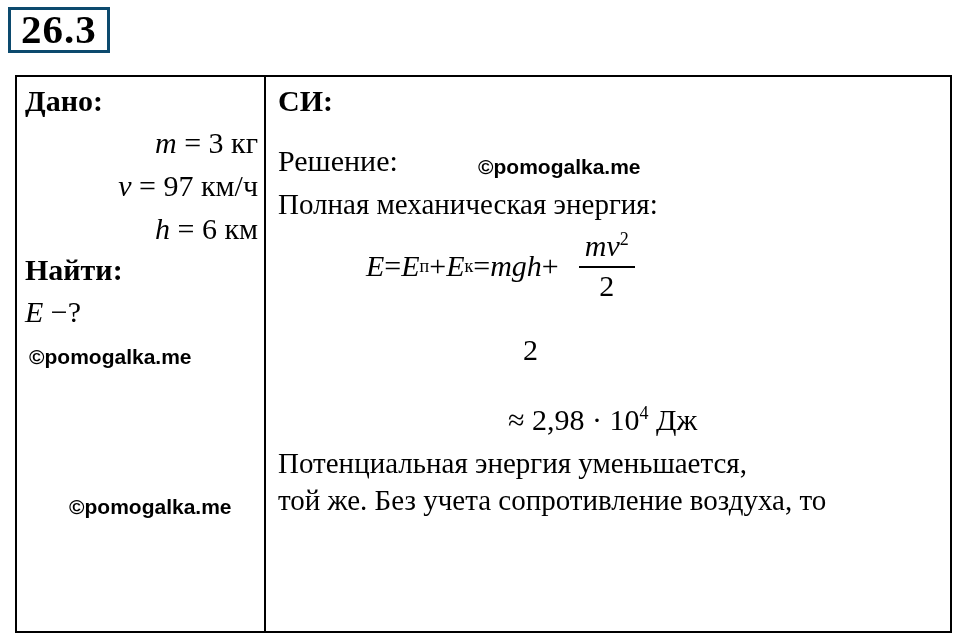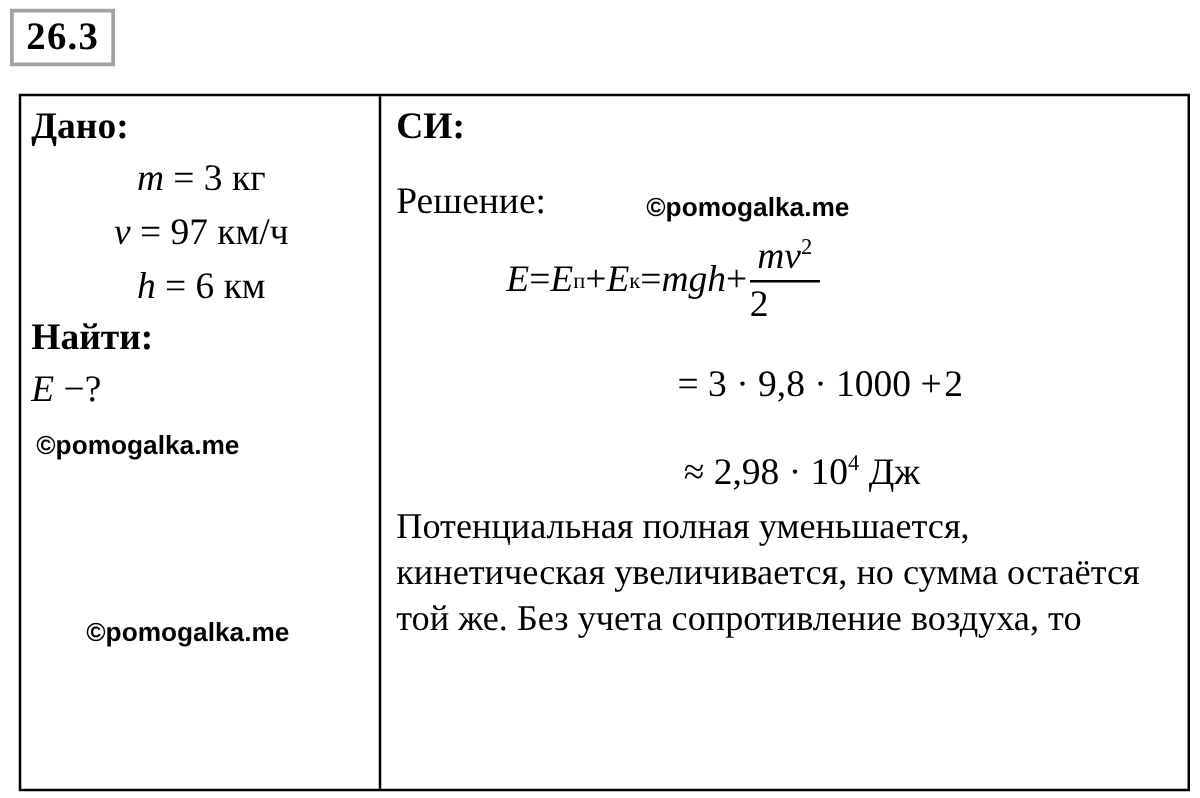--- a/index.html
+++ b/index.html
@@ -1,46 +1,46 @@
 <!DOCTYPE html>
 <html><head>
 <meta charset="utf-8">
 <style>
   * { margin:0; padding:0; box-sizing:border-box; }
   html,body { width:960px; height:638px; background:#ffffff; color:#000;
     font-family:"Liberation Serif", serif; overflow:hidden; }
   .page { position:relative; width:960px; height:638px; background:#fff; }
 
   
-  .problem-box { position:absolute; left:8px; top:7px; border:3px solid #a3a3a3;
-    padding:0px 10px 2px 10px; font-weight:bold; font-size:31px; line-height:38px;
+  .problem-box { position:absolute; left:8px; top:7px; border:3px solid #0c4a6e;
+    padding:0px 10px 2px 10px; font-weight:bold; font-size:41px; line-height:38px;
     letter-spacing:1px; }
 
   
   .sheet { position:absolute; left:15px; top:75px; width:937px; height:558px;
     border:2px solid #000; display:flex; }
-  .col-left { width:288px; border-right:2px solid #000; padding:4px 6px 4px 8px;
+  .col-left { width:249px; border-right:2px solid #000; padding:4px 6px 4px 8px;
     position:relative; }
   .col-right { flex:1; padding:4px 10px 4px 12px; position:relative; }
 
   .hdr { font-weight:bold; font-size:30px; line-height:40px; }
-  .given-line { text-align:center; font-size:30px; line-height:43px; }
+  .given-line { text-align:right; font-size:30px; line-height:43px; }
   .find-line { font-size:30px; line-height:43px; }
   .it { font-style:italic; }
 
   .si-line { font-size:30px; line-height:44px; white-space:nowrap; }
   .sol-title { font-weight:normal; font-size:30px; line-height:44px; margin-top:18px; }
   .intro { font-size:29px; line-height:42px; }
 
   .eq { display:flex; align-items:center; font-size:30px; }
   .eq1 { padding-left:88px; height:82px; }
   .eq2 { padding-left:225px; height:86px; }
   .eq3 { padding-left:230px; height:44px;align-items:flex-end; }
-  .frac { display:inline-block; text-align:left; vertical-align:middle;
-    margin-left:2px; line-height:1.15; }
+  .frac { display:inline-block; text-align:center; vertical-align:middle;
+    margin-left:20px; line-height:1.15; }
   .frac .num { display:block; border-bottom:2px solid #000; padding:0 6px 2px 6px; }
   .frac .den { display:block; padding-top:1px; }
   sub { font-size:0.6em; font-style:normal; vertical-align:-0.3em; }
   sup { font-size:0.6em; }
 
   .para { font-size:29px; line-height:37px; margin-top:8px; }
 
   .wm { position:absolute; font-family:"Liberation Sans", sans-serif;
     font-weight:bold; font-size:21px; color:#000; white-space:nowrap; }
   .wm-left-1 { left:12px; top:268px; }
@@ -76,50 +76,49 @@
     </div>
 
     <div class="col-right">
       <div class="hdr">СИ:</div>
 
 
       <div class="wm wm-right">©pomogalka.me</div>
 
       <div class="sol-title">Решение:</div>
 
+      <div class="intro">Полная механическая энергия:</div>
 
       <div class="eq eq1">
         <span class="it">E</span>
           <span> = </span>
           <span class="it">E</span>
           <sub>п</sub>
           <span> + </span>
           <span class="it">E</span>
           <sub>к</sub>
           <span> = </span>
           <span class="it">mgh</span>
           <span> +</span>
         <span class="frac">
           <span class="num"><span class="it">mv</span><sup>2</sup></span>
           <span class="den">2</span>
         </span>
       </div>
 
       <div class="eq eq2">
-        <span>= 3 · 9,8 · 1000 +</span>
         <span class="frac">
           <span class="den">2</span>
         </span>
       </div>
 
       <div class="eq eq3">
         <span><span>≈ 2,98 · 10</span><sup>4</sup><span> Дж</span></span>
       </div>
 
       <div class="para">
-        <div>Потенциальная полная уменьшается,</div>
-        <div>кинетическая увеличивается, но сумма остаётся</div>
+        <div>Потенциальная энергия уменьшается,</div>
         <div>той же. Без учета сопротивление воздуха, то</div>
       </div>
 
     </div>
   </div>
 </div>
 
 </body></html>

